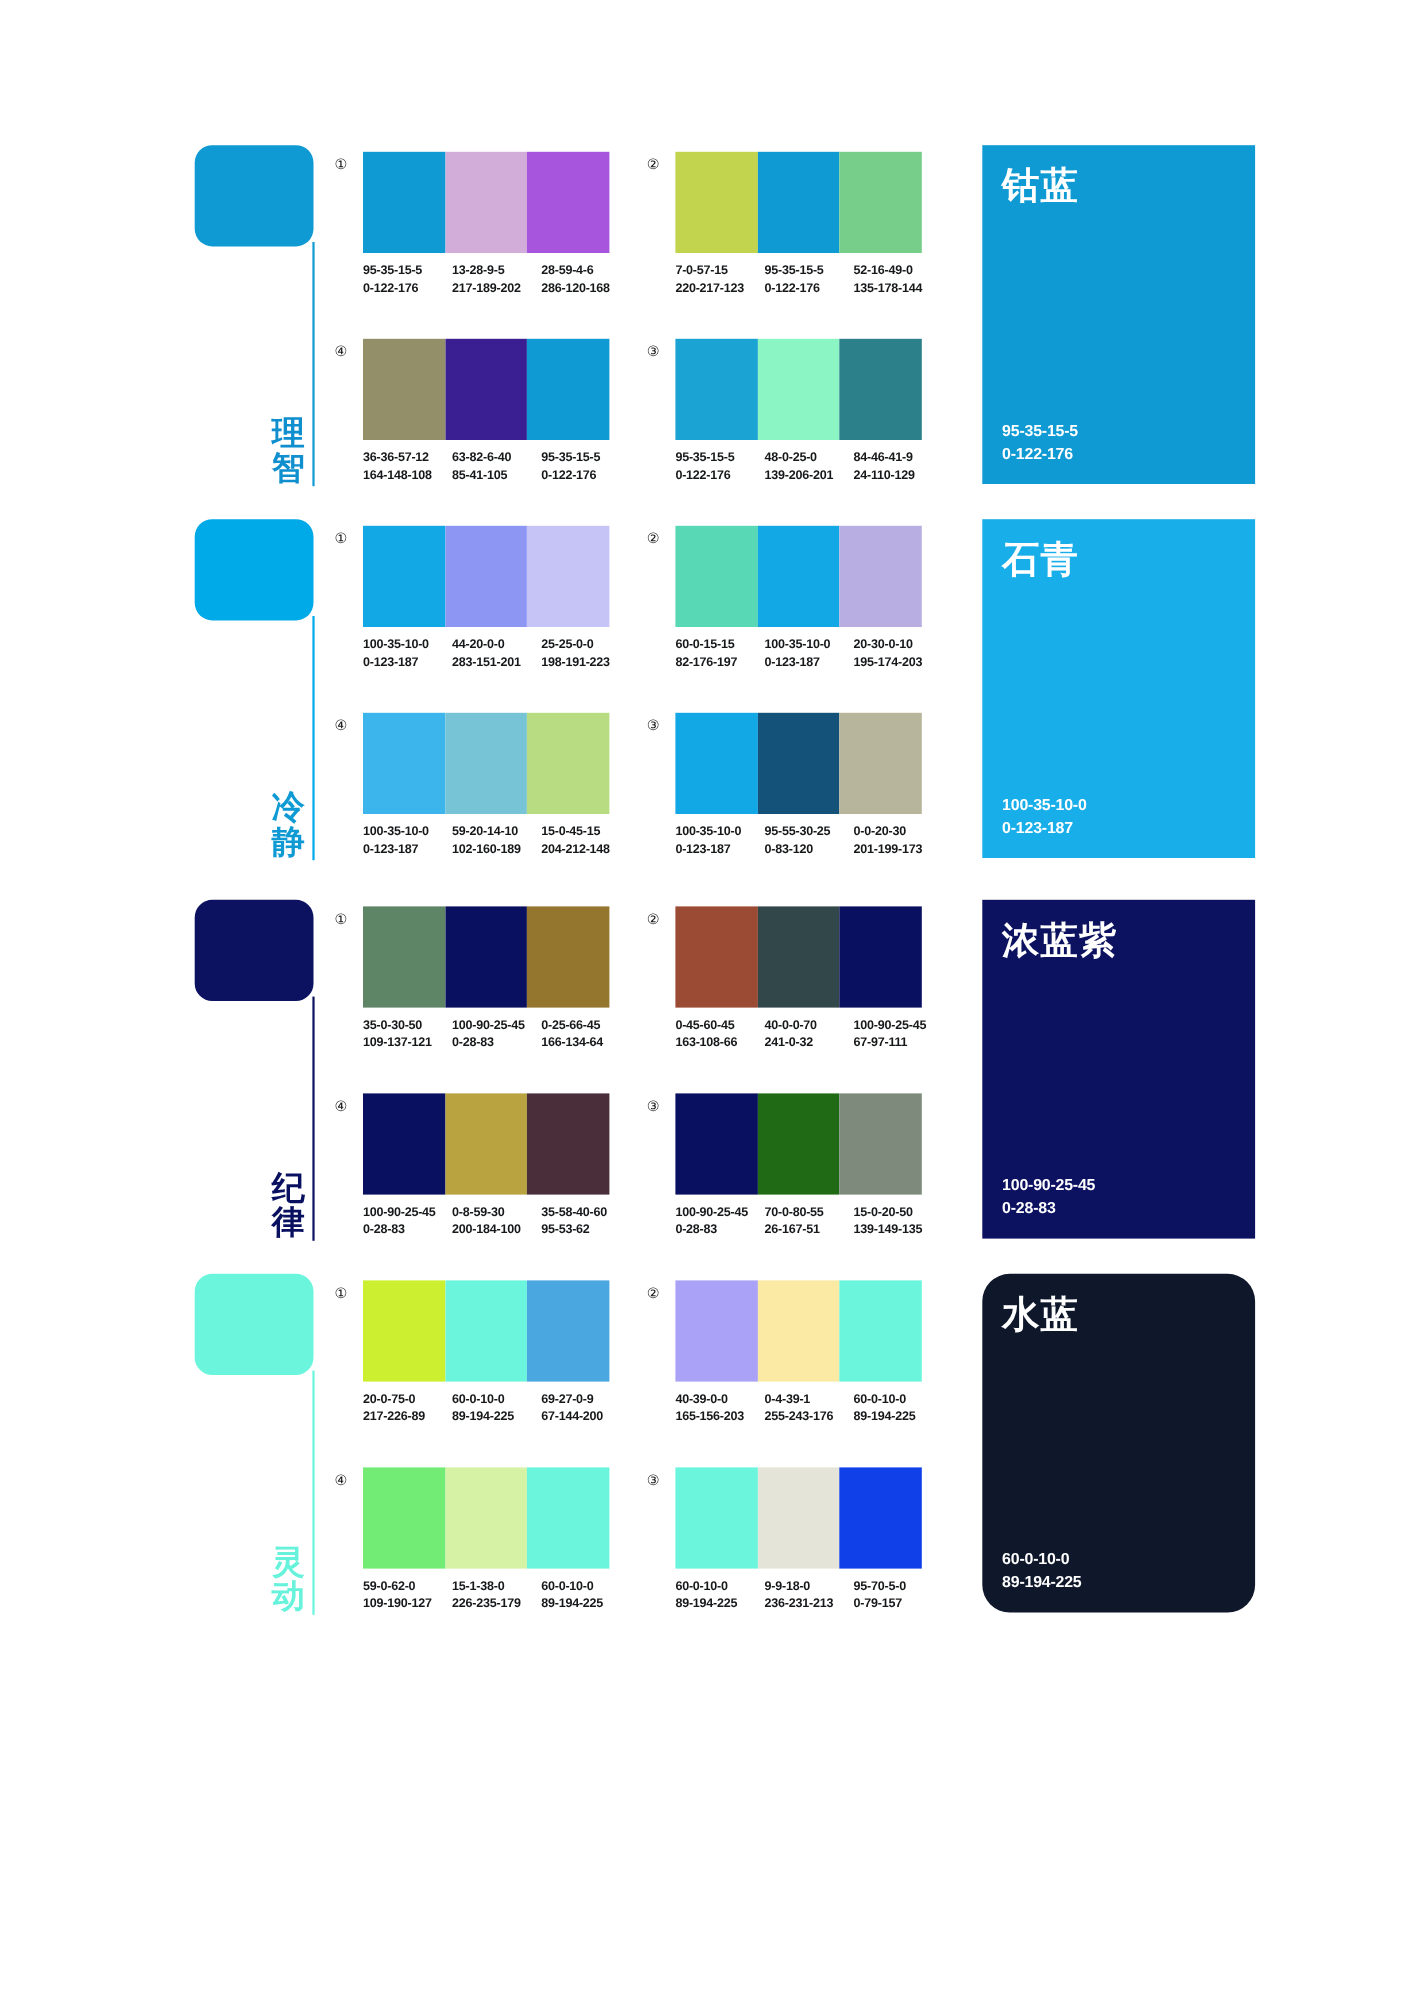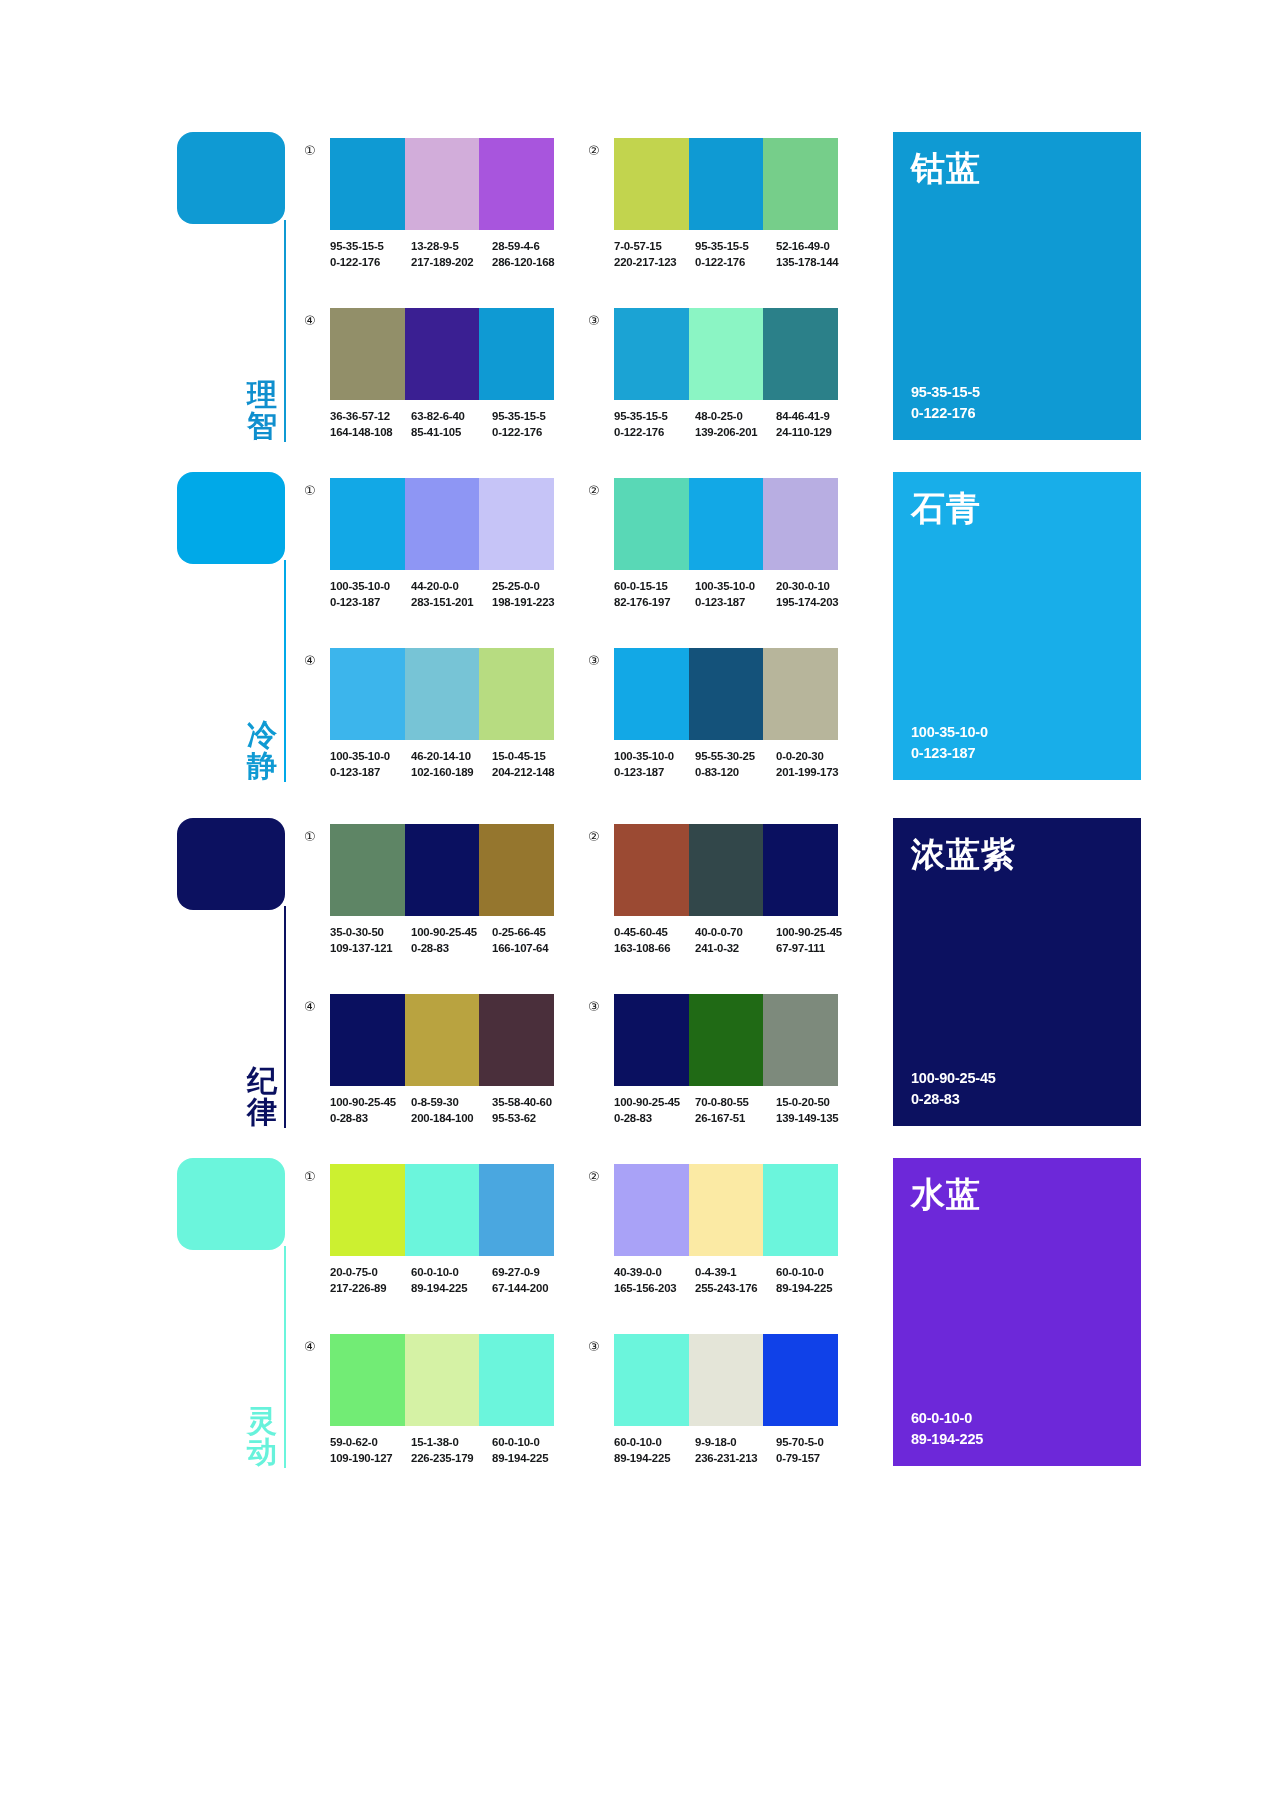--- a/index.html
+++ b/index.html
@@ -296,21 +296,21 @@
           <div class="sw" style="background: rgb(60, 181, 236);"></div>
           <div class="sw" style="background: rgb(119, 196, 214);"></div>
           <div class="sw" style="background: rgb(183, 220, 129);"></div>
         </div>
         <div class="codes">
           <div class="code">
             <div>100-35-10-0</div>
             <div>0-123-187</div>
           </div>
           <div class="code">
-            <div>46-20-14-10</div>
+            <div>59-20-14-10</div>
             <div>102-160-189</div>
           </div>
           <div class="code">
             <div>15-0-45-15</div>
             <div>204-212-148</div>
           </div>
         </div>
       </div>
       <div class="cell c3">
         <div class="num">③</div>
@@ -360,21 +360,21 @@
           <div class="code">
             <div>35-0-30-50</div>
             <div>109-137-121</div>
           </div>
           <div class="code">
             <div>100-90-25-45</div>
             <div>0-28-83</div>
           </div>
           <div class="code">
             <div>0-25-66-45</div>
-            <div>166-107-64</div>
+            <div>166-134-64</div>
           </div>
         </div>
       </div>
       <div class="cell c2">
         <div class="num">②</div>
         <div class="swatches">
           <div class="sw" style="background: rgb(155, 74, 51);"></div>
           <div class="sw" style="background: rgb(50, 71, 74);"></div>
           <div class="sw" style="background: rgb(10, 16, 96);"></div>
         </div>
@@ -533,21 +533,21 @@
           <div class="code">
             <div>9-9-18-0</div>
             <div>236-231-213</div>
           </div>
           <div class="code">
             <div>95-70-5-0</div>
             <div>0-79-157</div>
           </div>
         </div>
       </div>
-      <div class="hero" style="background: #6d28d9;">
+      <div class="hero" style="background: #0f172a; border-radius: 25px;">
         <div class="hero-title">水蓝</div>
         <div class="hero-codes">
           <div>60-0-10-0</div>
           <div>89-194-225</div>
         </div>
       </div>
     </div>
   </div>
 
 </body></html>

